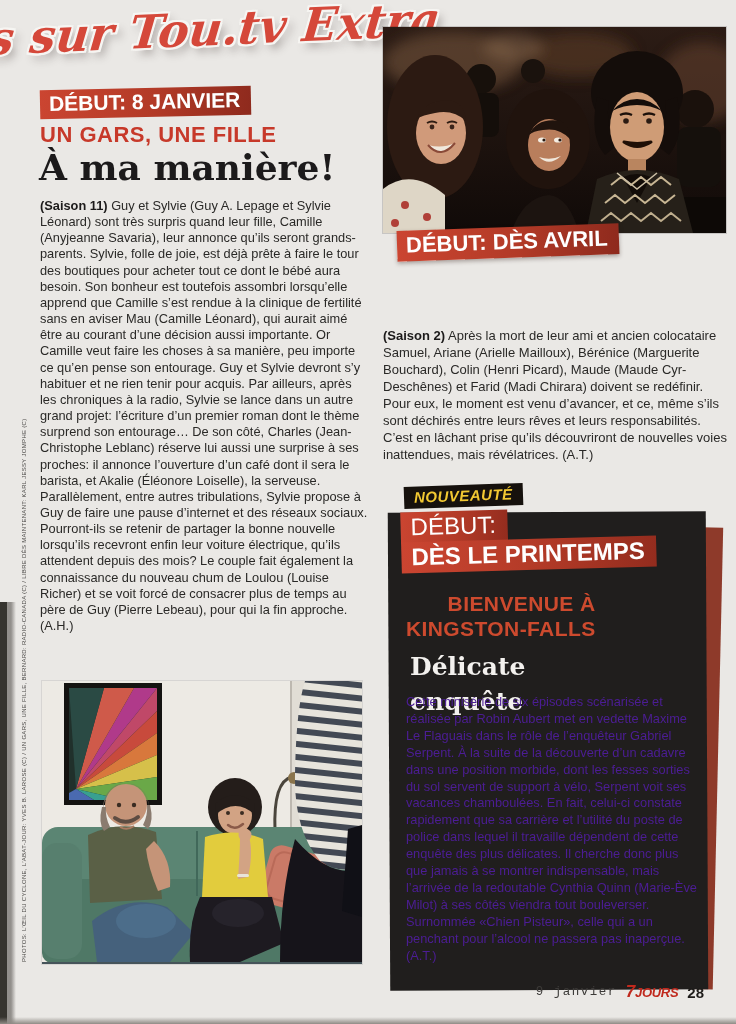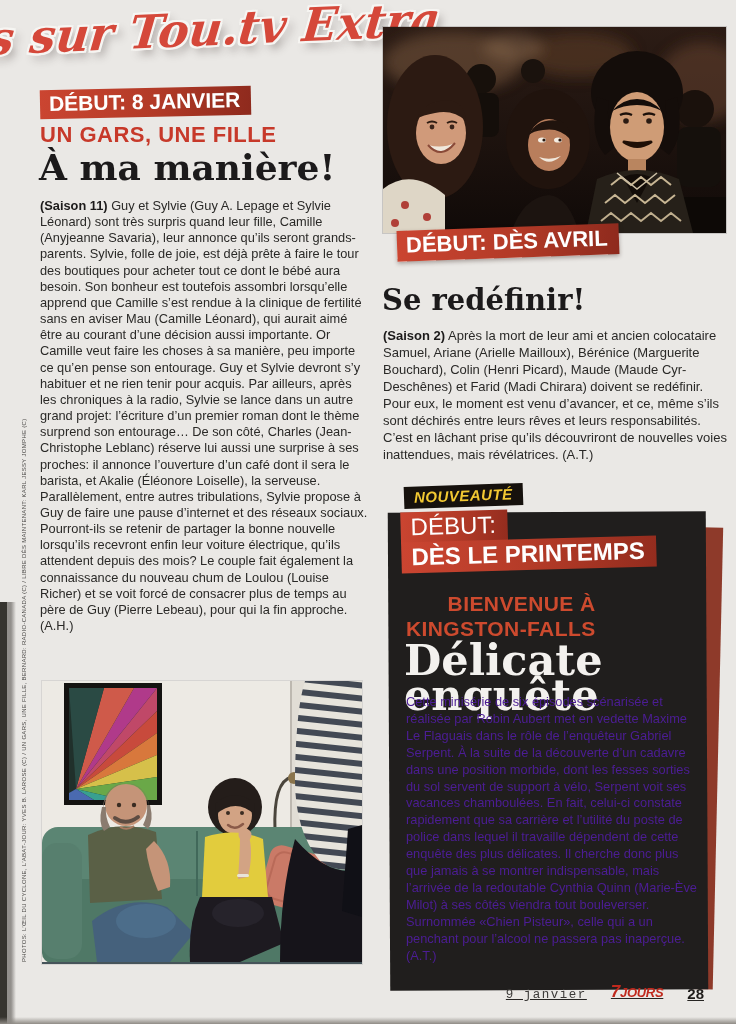--- a/index.html
+++ b/index.html
@@ -55,31 +55,31 @@
   .new-badge{position:absolute;left:404px;top:485px;background:#16110d;color:#f2c832;
     font-style:italic;font-weight:800;font-size:15px;letter-spacing:.5px;
     padding:2px 10px 3px;transform:rotate(-2deg);}
   .banner3{position:absolute;left:401px;top:509px;transform:rotate(-1.6deg);}
   .banner3 .strip{display:table;color:#fff;font-size:24px;white-space:nowrap;
     background:linear-gradient(97deg,#cb4531 0%,#b23a27 55%,#932c1e 100%);
     padding:1px 12px 2px 10px;}
   .banner3 .strip+.strip{margin-top:-1px;}
   .show3{position:absolute;left:406px;top:591px;font-weight:800;color:#cd4a2e;
     font-size:21px;line-height:25px;letter-spacing:.4px;text-align:right;}
-  .title3{position:absolute;left:404px;top:643px;margin:0;font-family:"DejaVu Serif",serif;
-    font-weight:bold;color:#f3f1ee;font-size:43px;line-height:35px;}
+  .title3{position:absolute;left:404px;top:643px;margin:6px;font-family:"DejaVu Serif",serif;
+    font-weight:bold;color:#f3f1ee;font-size:25px;line-height:35px;}
   .body3{left:406px;top:694px;width:295px;font-size:12.8px;line-height:16.9px;color:#4c1d95;}
   
   .credit{
     position:absolute;left:21px;top:588px;height:374px;
     writing-mode:vertical-rl;transform:rotate(180deg);
     font-size:6px;letter-spacing:.3px;color:#4c4a48;white-space:nowrap;
   }
   
-  .footer{position:absolute;right:32px;top:982px;display:flex;align-items:flex-end;gap:24px;text-decoration:underline;}
+  .footer{position:absolute;right:32px;top:982px;display:flex;align-items:center;gap:9px;}
   .footer .date{font-family:"Liberation Mono",monospace;font-size:12.5px;letter-spacing:1.5px;color:#3c3a38;}
   .footer .mag{font-weight:800;font-style:italic;color:#c0291d;font-size:13px;letter-spacing:-.3px;}
   .footer .mag .seven{font-size:17px;}
   .footer .num{font-weight:800;font-size:15px;color:#1e1c1a;}
 </style>
 </head>
 <body>
 
 <div class="page">
 
@@ -246,21 +246,20 @@
         <polyline points="218,194 228,186 238,194 248,186 258,194 268,186 278,194 288,186 298,194" fill="none" stroke="#bfae8e" stroke-width="2"></polyline>
         <polyline points="234,146 254,162 274,146" fill="none" stroke="#cabda4" stroke-width="1.6"></polyline>
       </g>
     </svg>
   </figure>
 
   <div class="banner banner2">
     <span class="lbl">DÉBUT:</span>
     <span class="val">DÈS AVRIL</span>
   </div>
-  <h2 class="big-title title2">Se redéfinir!</h2>
   <p class="body body2"><b>(Saison 2)</b> <span>Après la mort de leur ami et ancien colocataire Samuel, Ariane (Arielle Mailloux), Bérénice (Marguerite Bouchard), Colin (Henri Picard), Maude (Maude Cyr-Deschênes) et Farid (Madi Chirara) doivent se redéfinir. Pour eux, le moment est venu d’avancer, et ce, même s’ils sont déchirés entre leurs rêves et leurs responsabilités. C’est en lâchant prise qu’ils découvriront de nouvelles voies inattendues, mais révélatrices. (A.T.)</span></p>
 
   <div class="box-shadow"></div>
   <div class="black-box"></div>
   <div class="new-badge">NOUVEAUTÉ</div>
   <div class="banner3">
     <div class="strip lbl">DÉBUT:</div>
     <div class="strip val" style="font-weight:800">DÈS LE PRINTEMPS</div>
   </div>
   <div class="show3">

